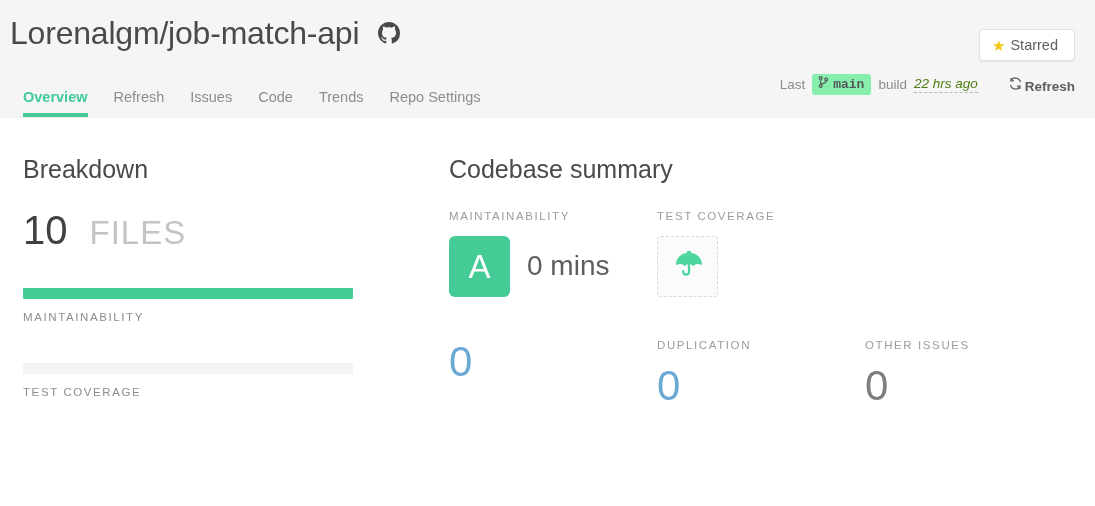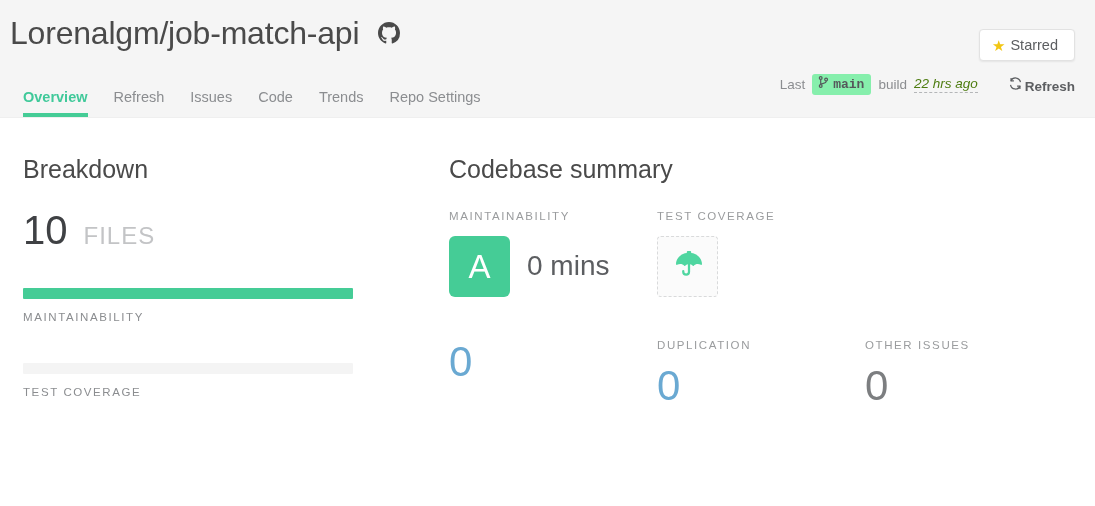--- a/index.html
+++ b/index.html
@@ -148,26 +148,26 @@
     font-size: 19px;
     font-weight: 300;
     color: #5c5e61;
     margin: 0 0 22px 0;
     line-height: 1.1;
   }
 
   .files-line {
     display: flex;
     align-items: baseline;
-    gap: 16px;
+    gap: 22px;
     margin-bottom: 38px;
   }
   .files-count { font-size: 40px; font-weight: 300; color: #3f4144; line-height: 1; }
   .files-label {
-    font-size: 24px;
+    font-size: 33px;
     font-weight: 300;
     color: #c3c4c6;
     letter-spacing: 1px;
     line-height: 1;
   }
 
   .bar-block { margin-bottom: 40px; }
   .bar { height: 11px; width: 330px; border-radius: 1px; }
   .bar-maint { background: #45cc96; }
   .bar-cov { background: #f4f4f4; }

